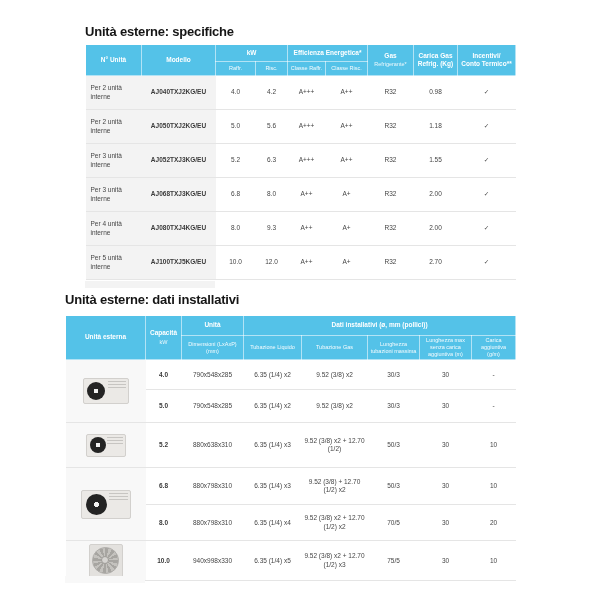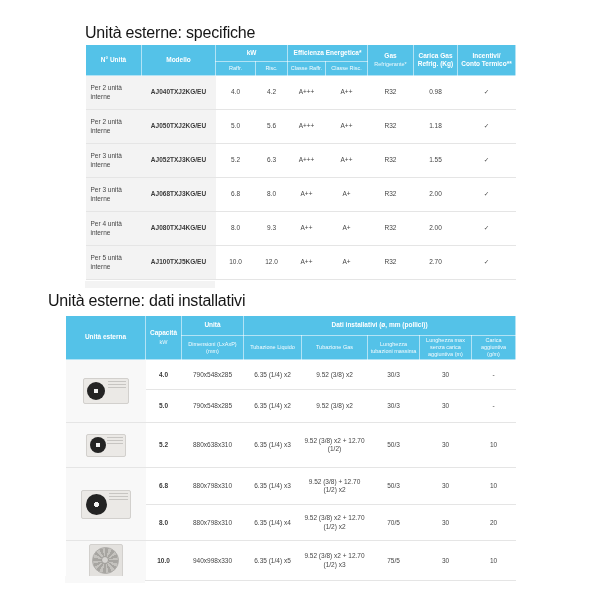--- a/index.html
+++ b/index.html
@@ -1,23 +1,23 @@
 <!DOCTYPE html>
 <html style="--header-blue: #54C2E8;"><head>
 <meta charset="utf-8">
 <style>
   :root { --header-blue: #54C2E8; }
   * { box-sizing: border-box; margin: 0; padding: 0; }
   body { width: 600px; height: 600px; background: #ffffff;
          font-family: "Liberation Sans", sans-serif; }
   .page { position: relative; width: 600px; height: 600px; background: #fff; overflow: hidden; }
 
-  .sec-title { position: absolute; font-size: 16px; font-weight: normal; color: #151515; letter-spacing: -0.2px; }
+  .sec-title { position: absolute; font-size: 13px; font-weight: bold; color: #151515; letter-spacing: -0.2px; }
   #title-specs { left: 85px; top: 24px; }
-  #title-install { left: 48px; top: 292px; text-align: right; }
+  #title-install { left: 65px; top: 292px; text-align: right; }
 
   table { border-collapse: collapse; table-layout: fixed; position: absolute; }
   #spec-table { left: 85px; top: 44px; width: 430px; }
   #install-table { left: 65px; top: 315px; width: 450px; }
 
   th { background: var(--header-blue); color: #ffffff; font-size: 6.5px; font-weight: bold;
        text-align: center; vertical-align: middle; padding: 1px 2px; line-height: 1.3;
        border: 1px solid rgba(255,255,255,0.55); }
   tr.subrow th { font-size: 5.5px; font-weight: normal; color: rgba(255,255,255,0.95); }
   th .h-main { display: block; font-size: 6.5px; font-weight: bold; }

